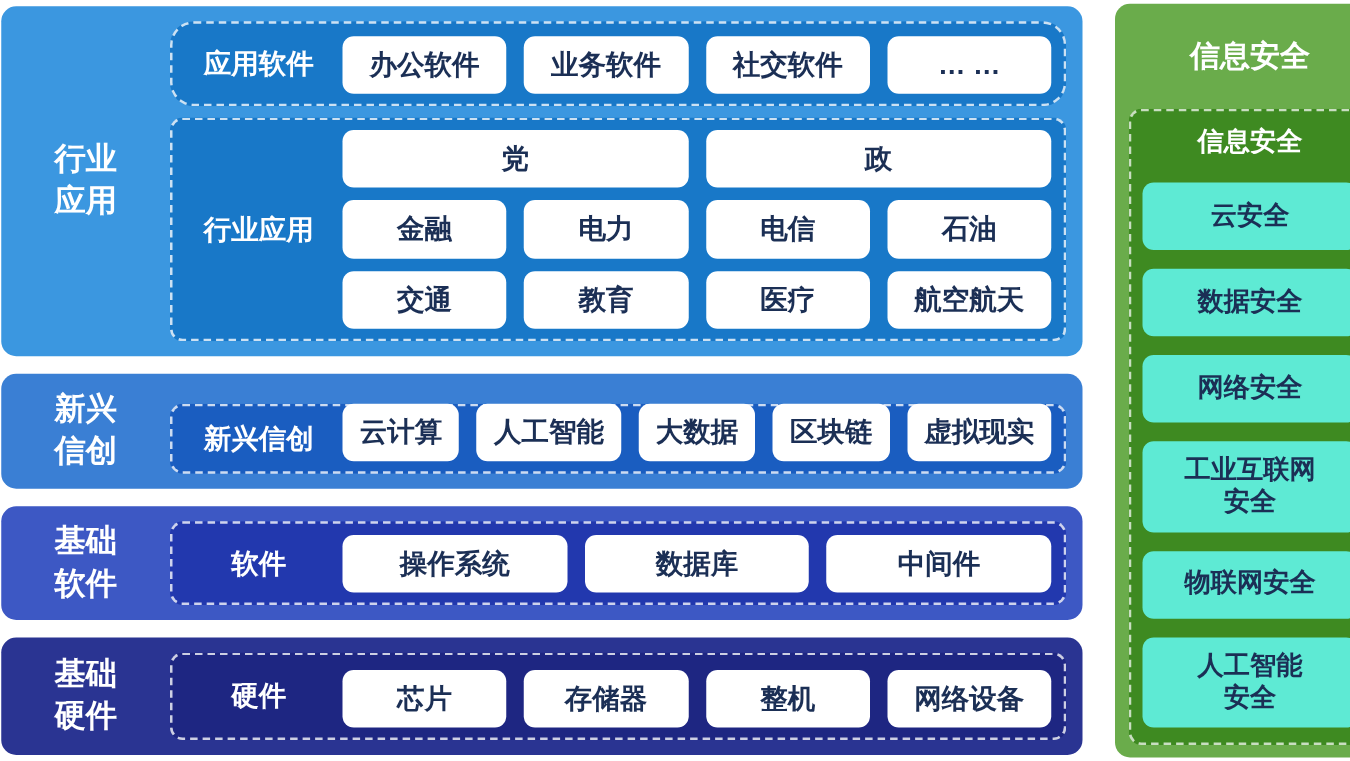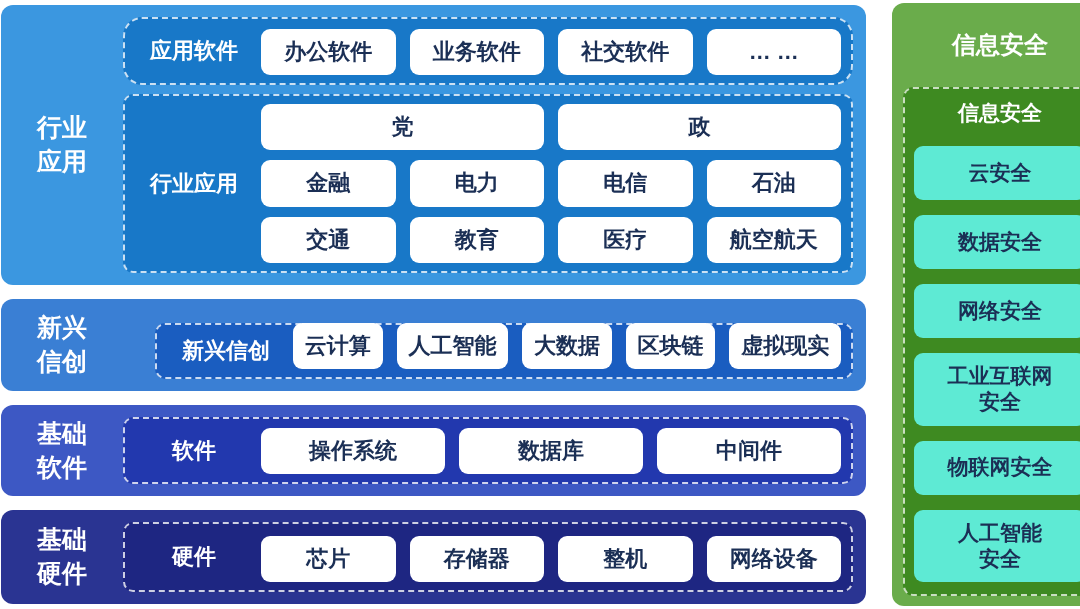--- a/index.html
+++ b/index.html
@@ -23,26 +23,26 @@
     width: 865px;
     display: flex;
     flex-direction: column;
     gap: 14px;
   }
   .sec {
     display: flex;
     border-radius: 12px;
   }
   .sec1 { height: 280px; background: var(--s1-outer); }
-  .sec2 { height: 92px;  background: var(--s2-outer); gap: 32px; }
+  .sec2 { height: 92px;  background: var(--s2-outer); }
   .sec3 { height: 91px;  background: var(--s3-outer); }
   .sec4 { height: 94px;  background: var(--s4-outer); }
 
   .sec-label {
-    width: 122px;
+    width: 135px;
     flex: none;
     display: flex;
     align-items: center;
     justify-content: center;
     color: #ffffff;
     font-weight: 700;
     font-size: 25px;
     line-height: 1.35;
     white-space: pre-line;
     text-align: center;

